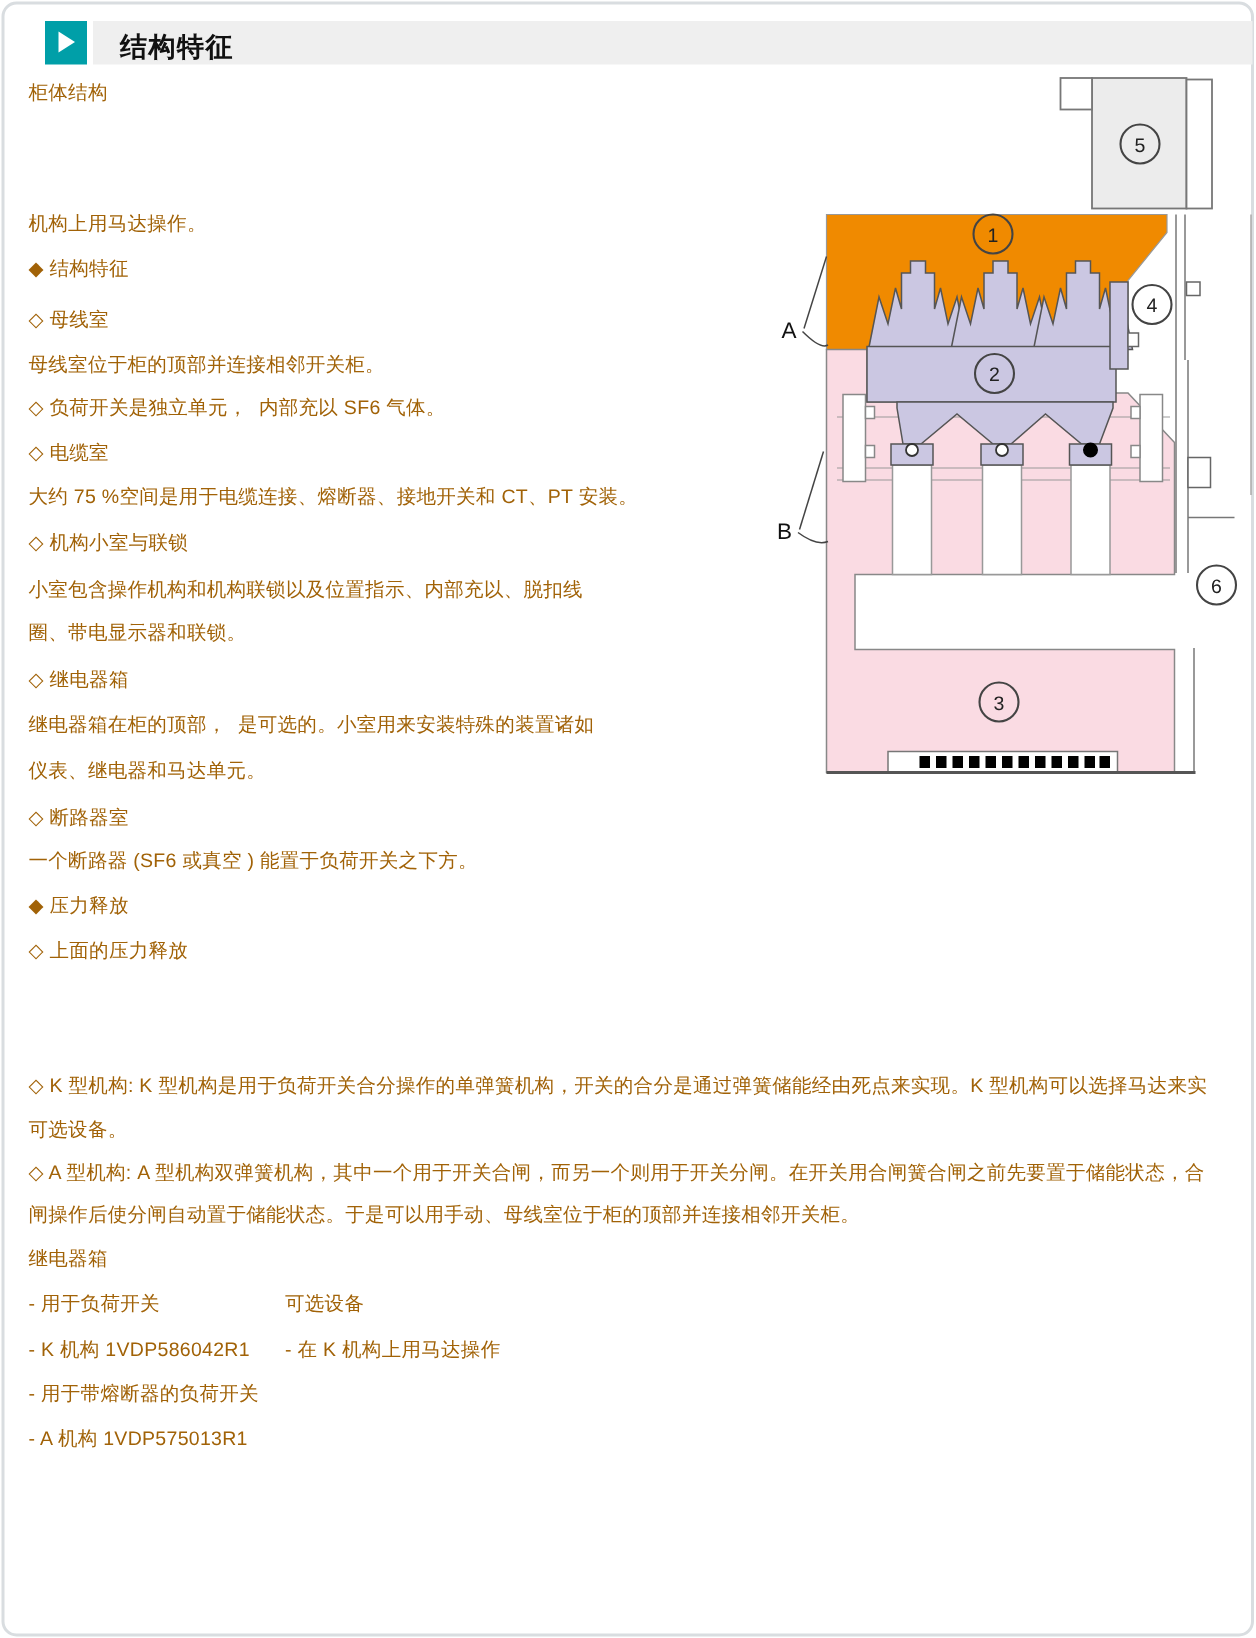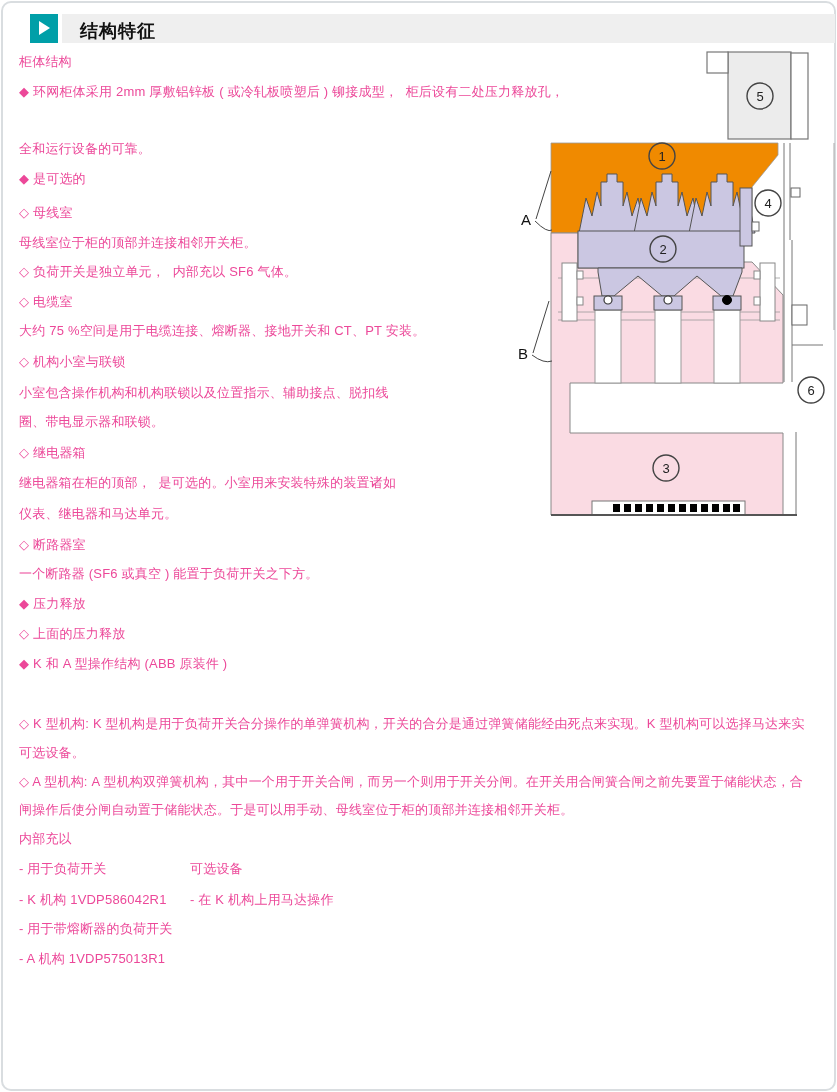--- a/index.html
+++ b/index.html
@@ -21,65 +21,63 @@
   #header-icon .tri{
     position:absolute;left:9px;top:7px;width:0;height:0;
     border-left:11px solid #ffffff;border-top:7px solid transparent;border-bottom:7px solid transparent;
   }
   #header-title{
     position:absolute;left:80px;top:19px;font-size:18px;font-weight:bold;color:#111;letter-spacing:1px;
   }
   
   .bl{
     position:absolute;font-size:13px;line-height:18px;letter-spacing:0.2px;
-    white-space:pre;color:#ec4899;
+    white-space:pre;color:#a16207;
   }
   
   #diagram{position:absolute;left:480px;top:40px;width:357px;height:520px;}
   #diagram text{font-family:"Liberation Sans","DejaVu Sans",sans-serif;}
   .callout-num{font-size:13px;fill:#222;}
   .ab-label{font-size:15px;fill:#111;}
 </style>
 </head>
 <body>
 
 <div id="page">
   <div id="page-border"></div>
 
   <div id="header-bar"></div>
   <div id="header-icon">
       <div class="tri"></div>
     </div>
   <div id="header-title">结构特征</div>
 
   <div class="bl" style="left:19px;top:53px">柜体结构</div>
-  <div class="bl" style="left:19px;top:83px">◆ 环网柜体采用 2mm 厚敷铝锌板 ( 或冷轧板喷塑后 ) 铆接成型，  柜后设有二处压力释放孔，</div>
-  <div class="bl" style="left:19px;top:140px">全和运行设备的可靠。</div>
-  <div class="bl" style="left:19px;top:170px">◆ 是可选的</div>
+  <div class="bl" style="left:19px;top:140px">机构上用马达操作。</div>
+  <div class="bl" style="left:19px;top:170px">◆ 结构特征</div>
   <div class="bl" style="left:19px;top:204px">◇ 母线室</div>
   <div class="bl" style="left:19px;top:234px">母线室位于柜的顶部并连接相邻开关柜。</div>
   <div class="bl" style="left:19px;top:263px">◇ 负荷开关是独立单元，  内部充以 SF6 气体。</div>
   <div class="bl" style="left:19px;top:293px">◇ 电缆室</div>
   <div class="bl" style="left:19px;top:322px">大约 75 %空间是用于电缆连接、熔断器、接地开关和 CT、PT 安装。</div>
   <div class="bl" style="left:19px;top:353px">◇ 机构小室与联锁</div>
-  <div class="bl" style="left:19px;top:384px">小室包含操作机构和机构联锁以及位置指示、辅助接点、脱扣线</div>
+  <div class="bl" style="left:19px;top:384px">小室包含操作机构和机构联锁以及位置指示、内部充以、脱扣线</div>
   <div class="bl" style="left:19px;top:413px">圈、带电显示器和联锁。</div>
   <div class="bl" style="left:19px;top:444px">◇ 继电器箱</div>
   <div class="bl" style="left:19px;top:474px">继电器箱在柜的顶部，  是可选的。小室用来安装特殊的装置诸如</div>
   <div class="bl" style="left:19px;top:505px">仪表、继电器和马达单元。</div>
   <div class="bl" style="left:19px;top:536px">◇ 断路器室</div>
   <div class="bl" style="left:19px;top:565px">一个断路器 (SF6 或真空 ) 能置于负荷开关之下方。</div>
   <div class="bl" style="left:19px;top:595px">◆ 压力释放</div>
   <div class="bl" style="left:19px;top:625px">◇ 上面的压力释放</div>
-  <div class="bl" style="left:19px;top:655px">◆ K 和 A 型操作结构 (ABB 原装件 )</div>
   <div class="bl" style="left:19px;top:715px">◇ K 型机构: K 型机构是用于负荷开关合分操作的单弹簧机构，开关的合分是通过弹簧储能经由死点来实现。K 型机构可以选择马达来实</div>
   <div class="bl" style="left:19px;top:744px">可选设备。</div>
   <div class="bl" style="left:19px;top:773px">◇ A 型机构: A 型机构双弹簧机构，其中一个用于开关合闸，而另一个则用于开关分闸。在开关用合闸簧合闸之前先要置于储能状态，合</div>
   <div class="bl" style="left:19px;top:801px">闸操作后使分闸自动置于储能状态。于是可以用手动、母线室位于柜的顶部并连接相邻开关柜。</div>
-  <div class="bl" style="left:19px;top:830px">内部充以</div>
+  <div class="bl" style="left:19px;top:830px">继电器箱</div>
   <div class="bl" style="left:19px;top:860px">- 用于负荷开关</div>
   <div class="bl" style="left:190px;top:860px">可选设备</div>
   <div class="bl" style="left:19px;top:891px">- K 机构 1VDP586042R1</div>
   <div class="bl" style="left:190px;top:891px">- 在 K 机构上用马达操作</div>
   <div class="bl" style="left:19px;top:920px">- 用于带熔断器的负荷开关</div>
   <div class="bl" style="left:19px;top:950px">- A 机构 1VDP575013R1</div>
 
   <svg id="diagram" viewBox="480 40 357 520" width="357" height="520">
 
     <line x1="834" y1="143" x2="834" y2="330" stroke="#aaa" stroke-width="1"></line>

